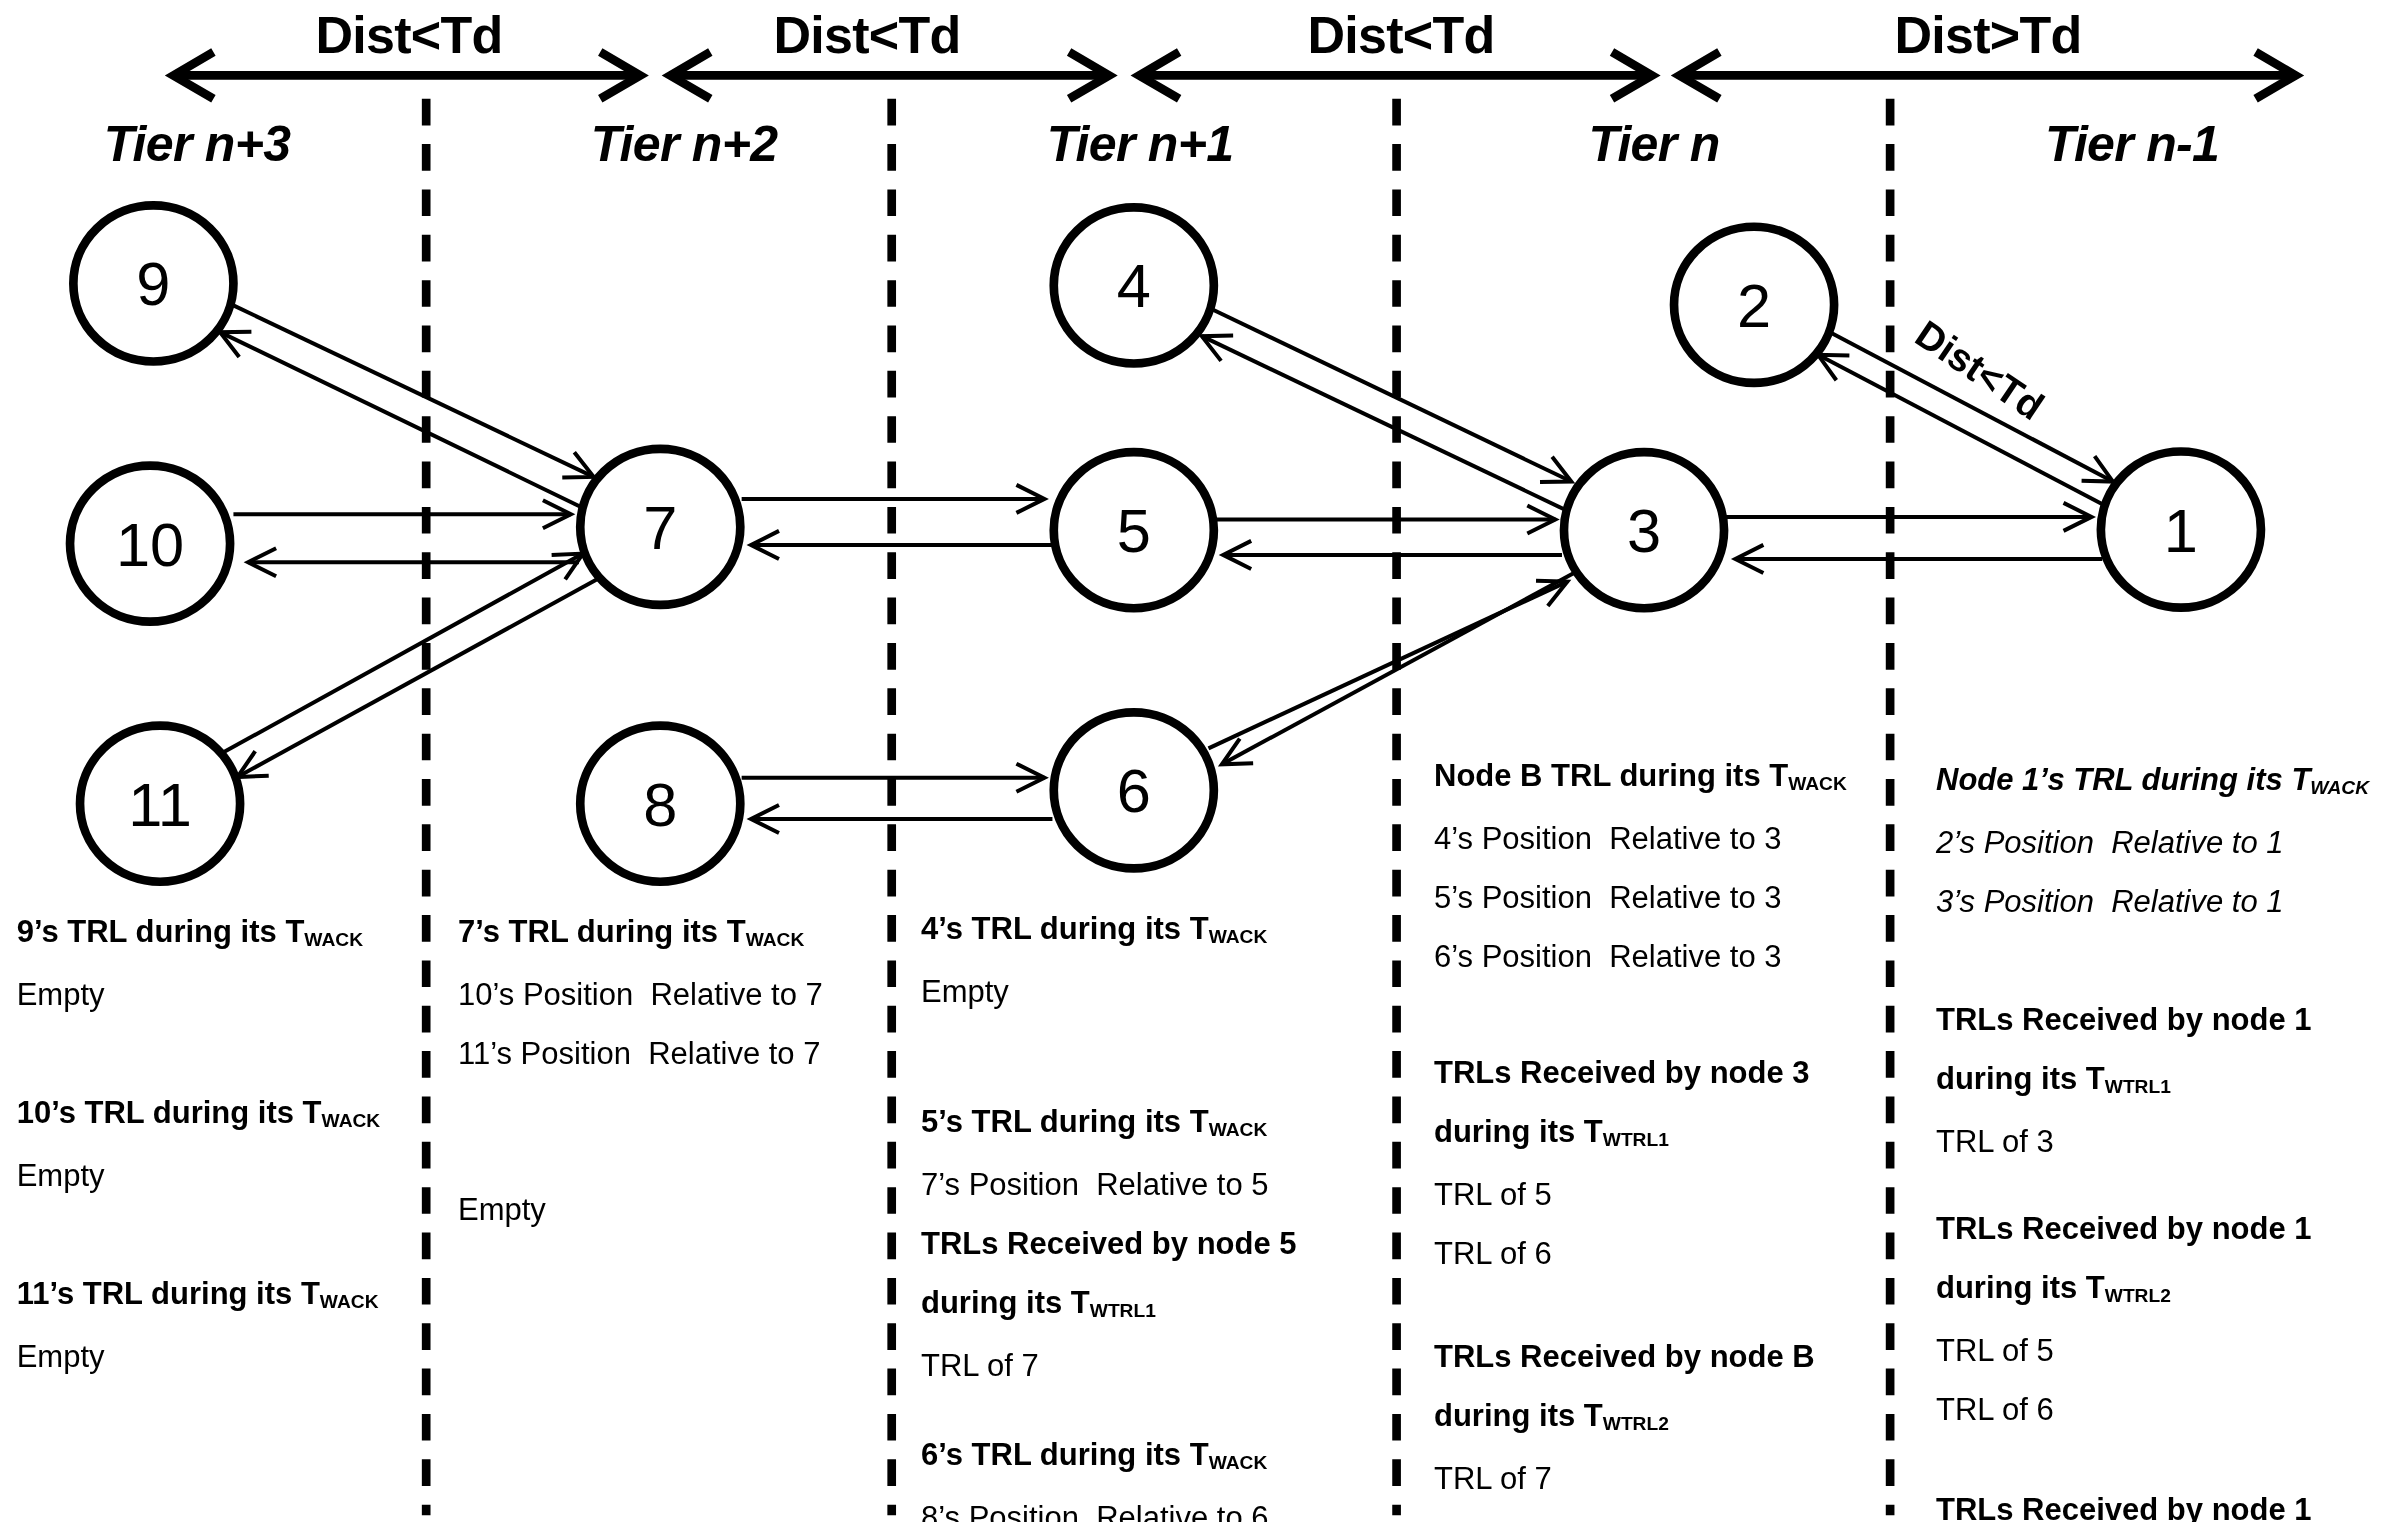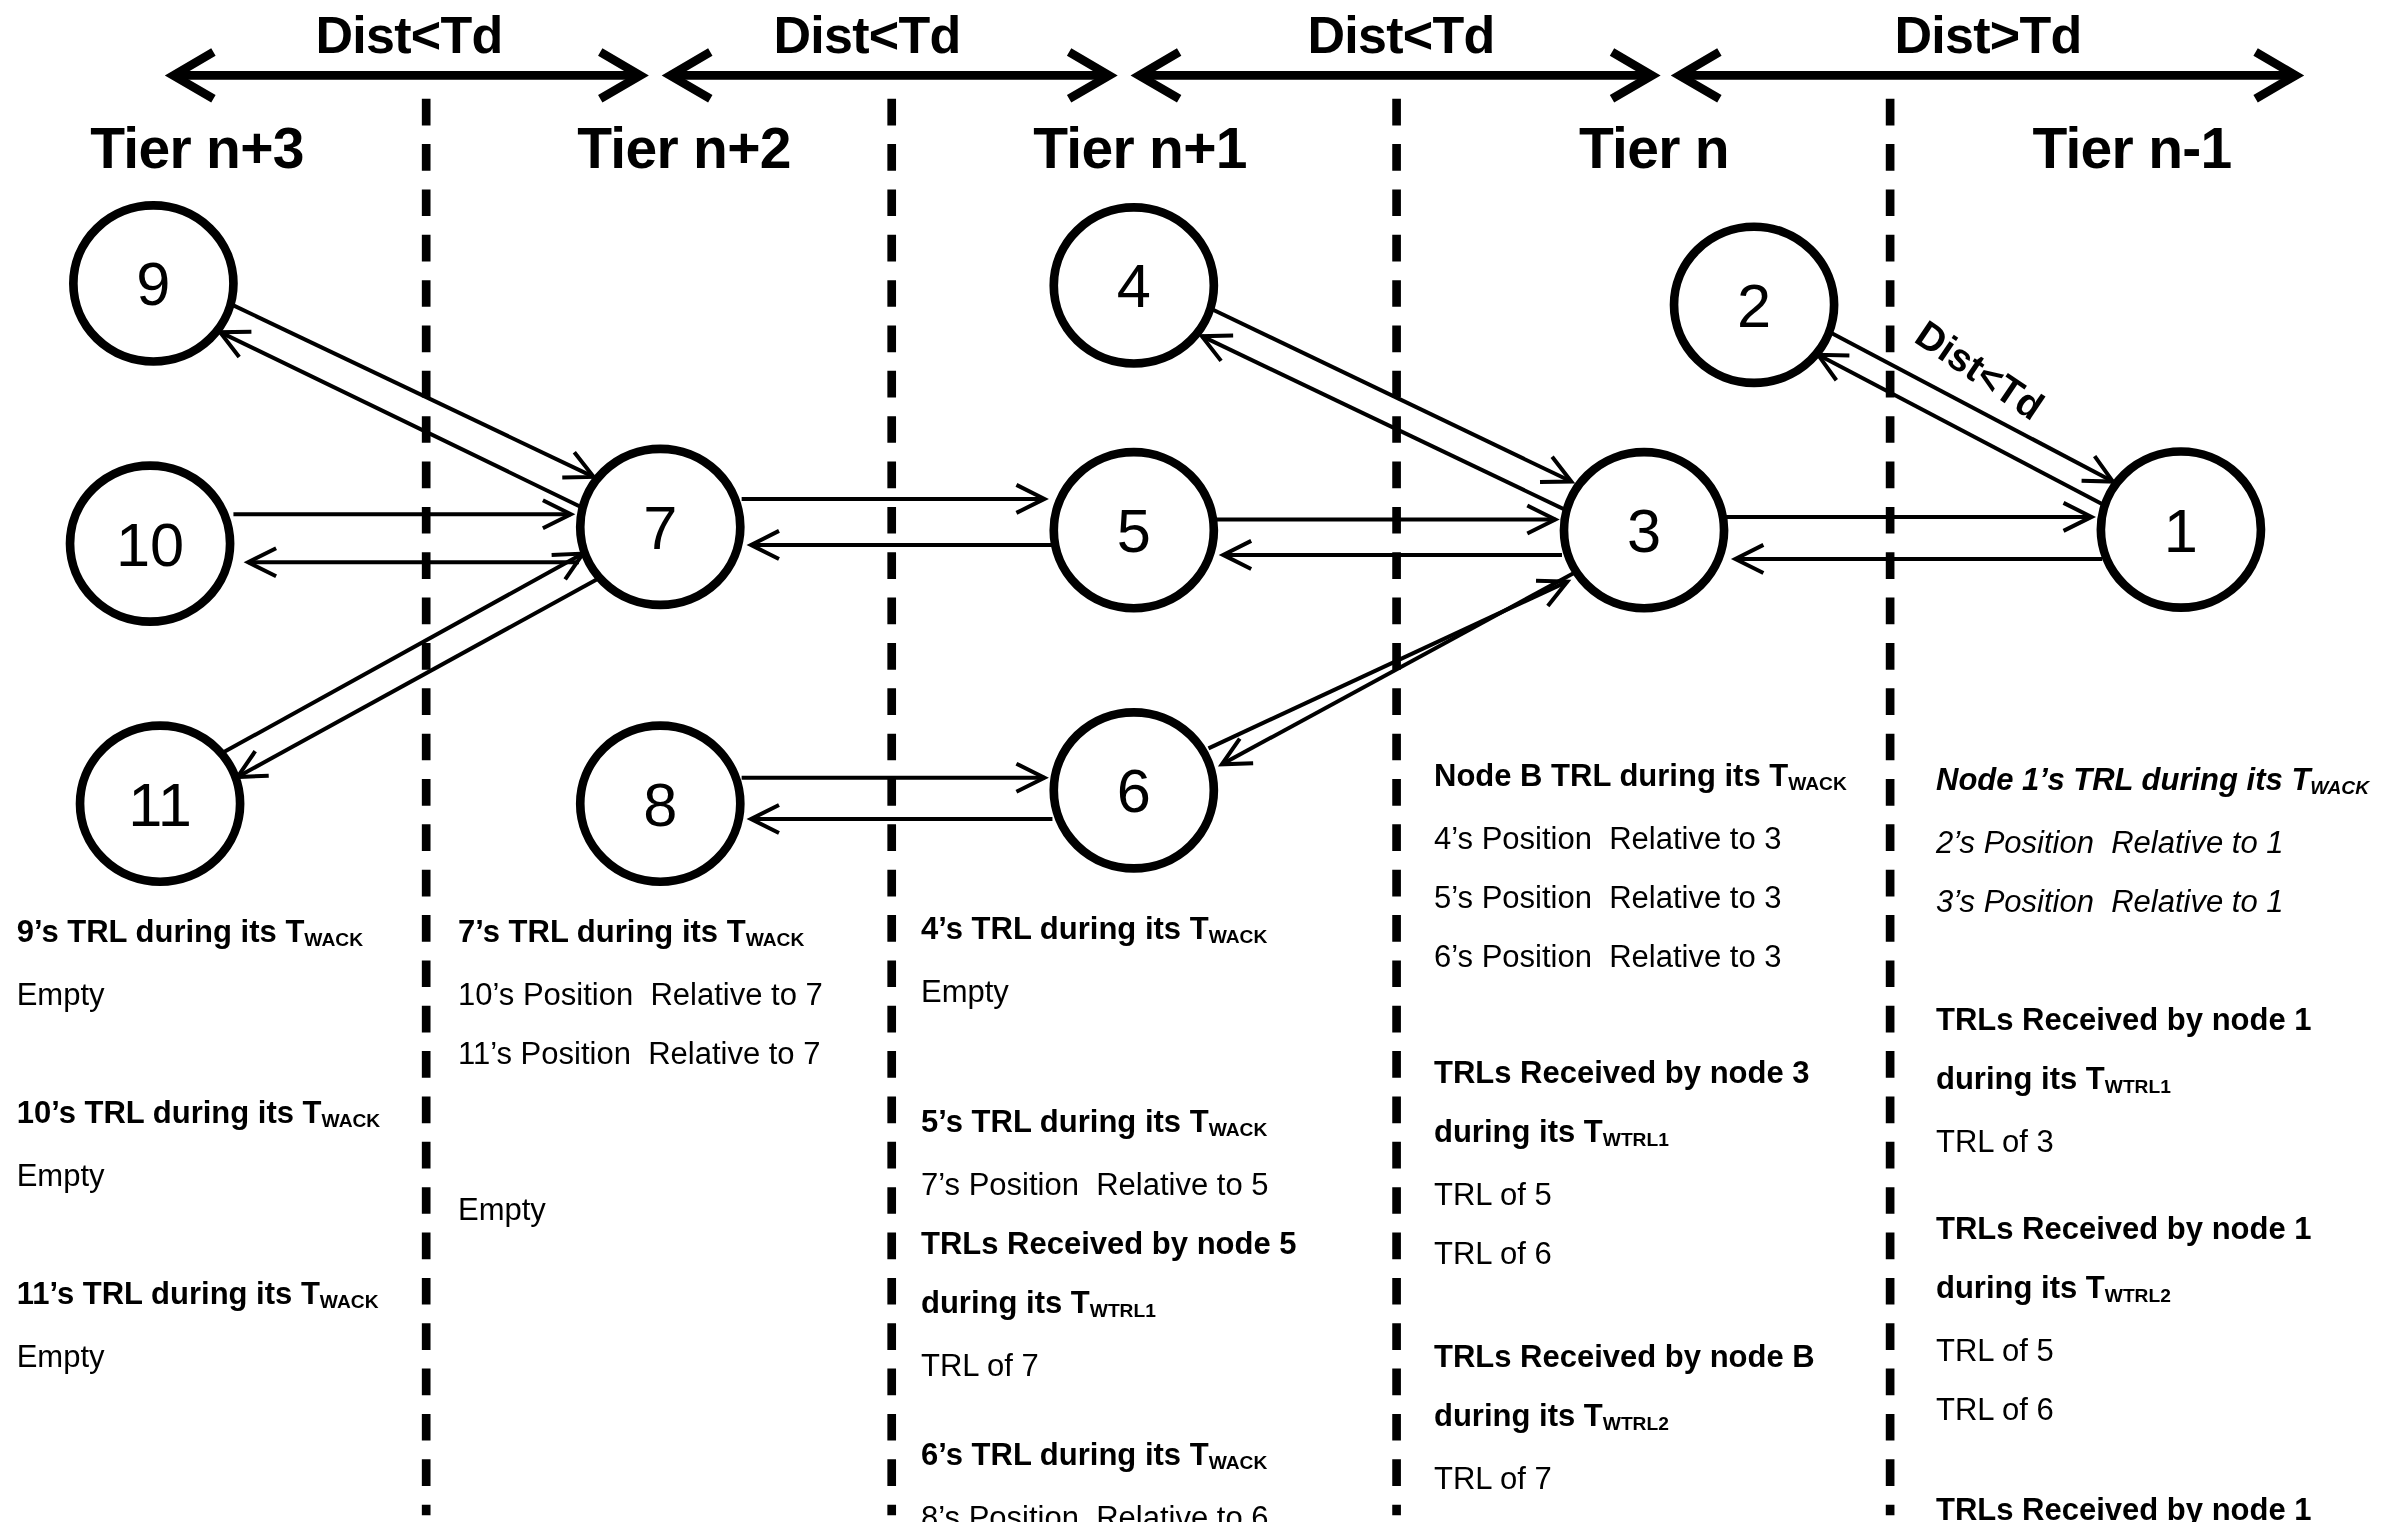--- a/index.html
+++ b/index.html
@@ -10,21 +10,21 @@
   svg.diagram{position:absolute;left:0;top:0;width:2401px;height:1522px;}
 
   
   .dist-label{
     position:absolute;top:5.3px;transform:translateX(-50%);
     font-size:52px;font-weight:600;letter-spacing:-0.7px;white-space:nowrap;
   }
   
   .tier-label{
     position:absolute;top:115px;transform:translateX(-50%);
-    font-size:57px;font-weight:700;letter-spacing:-0.7px;white-space:nowrap;
+    font-size:50px;font-weight:700;letter-spacing:-0.7px;white-space:nowrap;font-style:italic;
   }
   
   .edge-label{
     position:absolute;left:1932px;top:312px;
     transform:rotate(34deg);transform-origin:0 0;
     font-size:39px;font-weight:700;white-space:nowrap;
   }
 
   
   .col{position:absolute;white-space:nowrap;font-size:31px;line-height:59px;}

